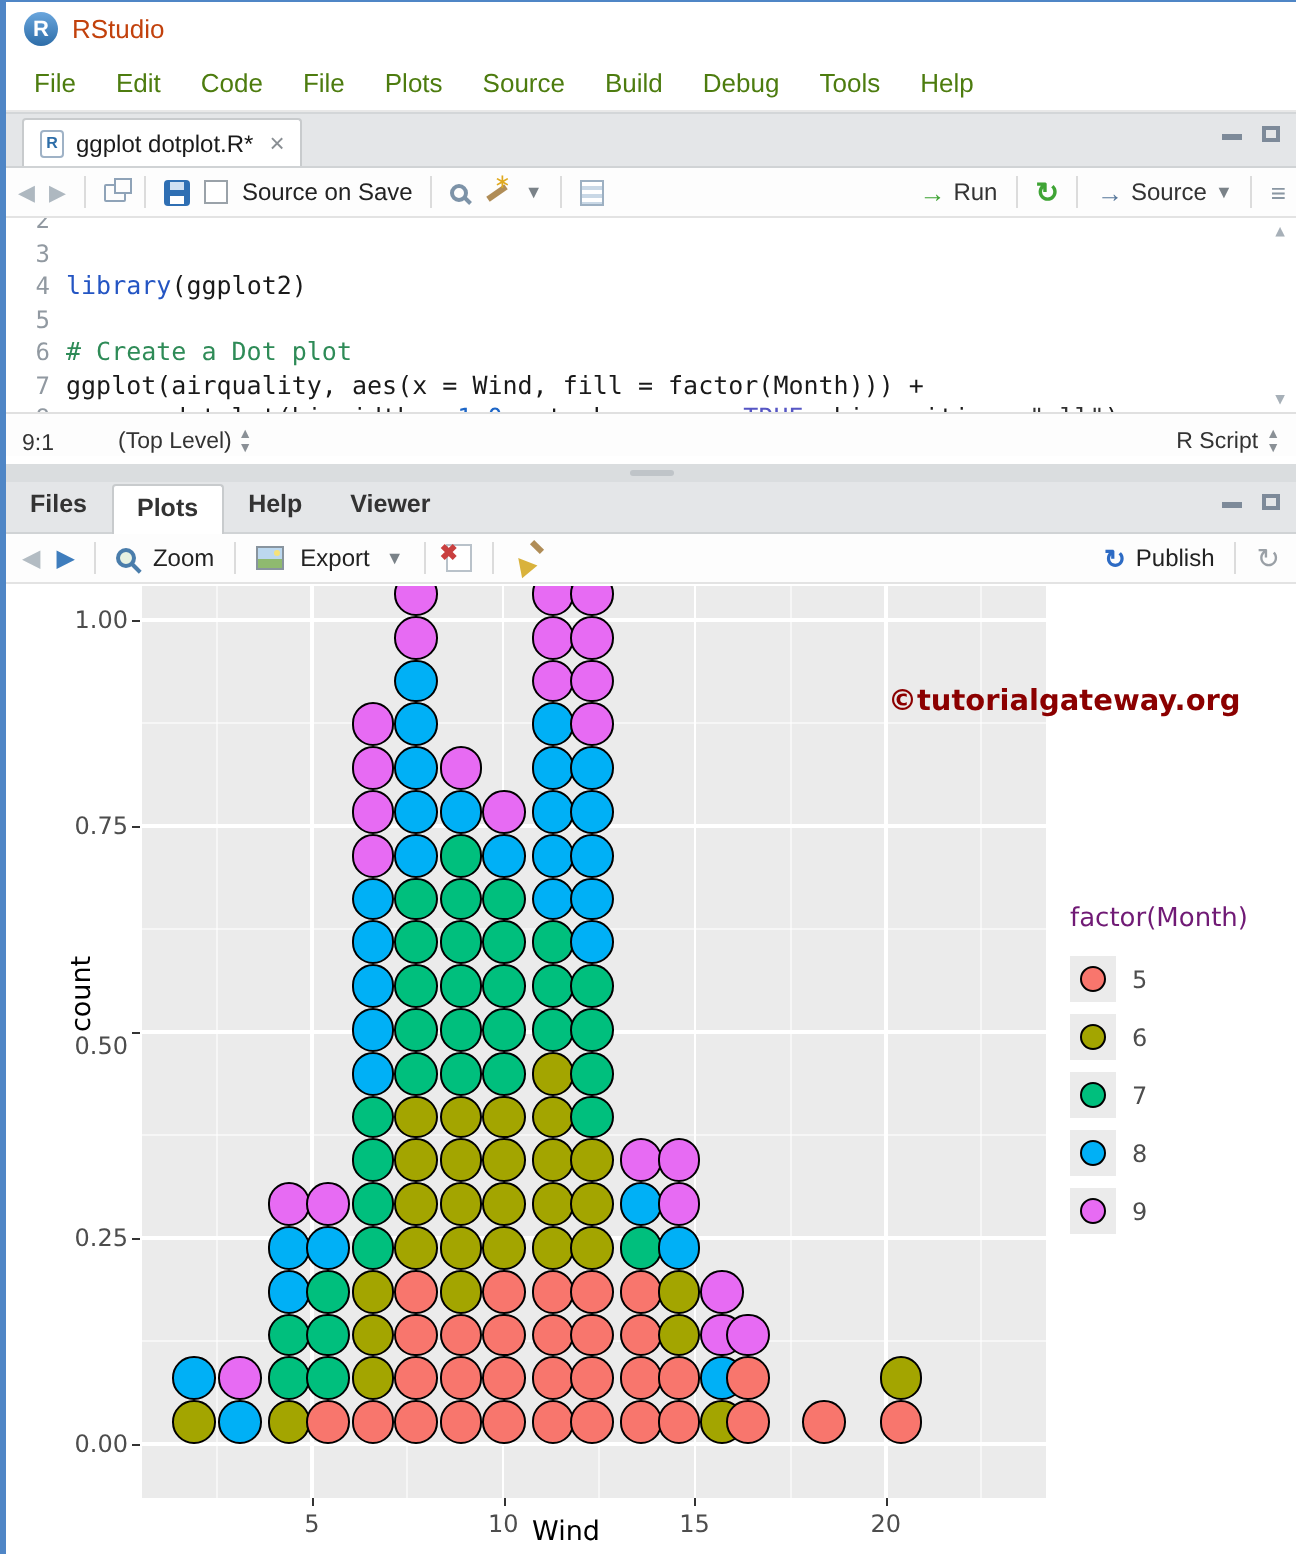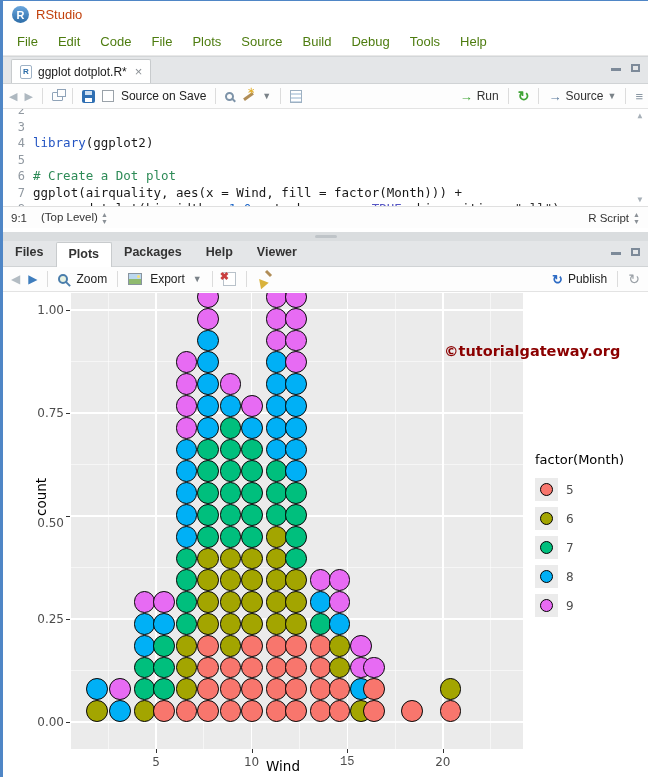--- a/index.html
+++ b/index.html
@@ -57,21 +57,21 @@
   .code-line { display:flex; height:16.5px; line-height:16.5px; white-space:pre;}
   .gutter { width:30px; text-align:right; padding-right:8px; color:#9199a1; flex:none; font-size:12px;}
   .tok-comment { color:#2e8b57; }
   .tok-keyword { color:#2455c3; }
   .tok-number  { color:#1d66c7; }
   .tok-boolean { color:#5656c4; }
   .tok-string  { color:#333; }
   .tok-plain   { color:#1a1a1a; }
   .vscroll { position:absolute; right:1px; top:0; bottom:0; width:14px; display:flex; flex-direction:column; justify-content:space-between; align-items:center; padding:2px 0; color:#a7b0b8; font-size:8px;}
   
-  .statusbar { height:22px; border-top:1px solid #e0e0e0; display:flex; align-items:center; font-size:11.5px; color:#333; padding:0 8px; gap:14px; background:#fdfdfd;}
+  .statusbar { height:22px; border-top:1px solid #e0e0e0; display:flex; align-items:flex-end; font-size:11.5px; color:#333; padding:0 8px; gap:32px; background:#fdfdfd;}
   .updown { font-size:7px; color:#8a9096; line-height:7px; display:inline-block; vertical-align:middle;}
   .status-right { margin-left:auto; display:flex; gap:4px; align-items:center;}
   
   .splitter { height:9px; background:#dadddf; position:relative;}
   .splitter-handle { position:absolute; left:50%; top:3px; width:22px; height:3px; margin-left:-11px; border-radius:2px; background:#bfc4c8;}
   
   .bottom-pane { position:relative; background:#fff; height:538px;}
   .btabstrip { height:26px; background:#e4e6e8; display:flex; align-items:flex-end; border-bottom:1px solid #d0d3d5; position:relative;}
   .btab { font-size:12.5px; font-weight:bold; color:#333; padding:4px 12px 5px; height:25px;}
   .btab.active { background:#fff; border:1px solid #c8cbcd; border-bottom:none; border-radius:2px 2px 0 0; margin-bottom:-1px;}
@@ -98,21 +98,21 @@
   .gl-minor { opacity:.55;}
   .dot { position:absolute; width:21.8px; height:21.8px; border:1px solid #000; border-radius:50%;}
   .ytick-label { position:absolute; right:584px; width:40px; text-align:right; font-size:12px; color:#4d4d4d; font-family:"DejaVu Sans", sans-serif;}
   .xtick-label { position:absolute; font-size:12px; color:#4d4d4d; transform:translateX(-50%); font-family:"DejaVu Sans", sans-serif;}
   .tickmark { position:absolute; background:#333;}
   .axis-title { position:absolute; font-size:13.5px; color:#000; font-family:"DejaVu Sans", sans-serif;}
   .ylab { left:30px; top:224px; transform:rotate(-90deg); transform-origin:left top;}
   .xlab { left:280px; top:466px; transform:translateX(-50%);}
   .watermark { position:absolute; left:441px; top:51px; font-size:14.5px; font-weight:bold; color:#8B0000; font-family:"DejaVu Sans", sans-serif;}
   .legend { position:absolute; left:532px; top:160px; font-family:"DejaVu Sans", sans-serif;}
-  .legend-title { font-size:13px; color:#000000; margin-bottom:8px;text-align:right;}
+  .legend-title { font-size:13px; color:#701a75; margin-bottom:8px;text-align:right;}
   .legend-row { display:flex; align-items:center; height:29px;}
   .legend-key { width:23px; height:23px; background:#ebebeb; display:flex; align-items:center; justify-content:center; margin-right:8px;}
   .legend-dot { width:13px; height:13px; border-radius:50%; border:1px solid #000;}
   .legend-label { font-size:12px; color:#4d4d4d;}
 </style>
 </head>
 <body>
 
 <div class="titlebar">
   <div class="rlogo">R</div>
@@ -204,21 +204,20 @@
 </div>
 
 <div class="splitter">
     <div class="splitter-handle"></div>
   </div>
 
 <div class="bottom-pane">
   <div class="btabstrip">
     <span class="btab">Files</span>
     <span class="btab active">Plots</span>
-    <span class="btab">Packages</span>
     <span class="btab">Help</span>
     <span class="btab">Viewer</span>
     <div class="pane-winbtns">
       <span><span class="minbar"></span></span>
       <span><span class="maxbox"></span></span>
     </div>
   </div>
   <div class="plots-toolbar">
     <span class="arr-back">◀</span>
     <span class="arr-fwd">▶</span>
@@ -420,21 +419,21 @@
         <div class="ytick-label" style="top: 320px;">0.25</div>
         <div class="tickmark" style="left: 63px; top: 327px; width: 4px; height: 1px;"></div>
         <div class="ytick-label" style="top: 423px;">0.00</div>
         <div class="tickmark" style="left: 63px; top: 430px; width: 4px; height: 1px;"></div>
       </div>
     <div id="xaxis">
         <div class="xtick-label" style="left: 153px; top: 463px;">5</div>
         <div class="tickmark" style="left: 153px; top: 457px; width: 1px; height: 4px;"></div>
         <div class="xtick-label" style="left: 248.625px; top: 463px;">10</div>
         <div class="tickmark" style="left: 248.625px; top: 457px; width: 1px; height: 4px;"></div>
-        <div class="xtick-label" style="left: 344.25px; top: 463px; font-family: Liberation Mono, monospace;">15</div>
+        <div class="xtick-label" style="left: 344.25px; top: 463px;">15</div>
         <div class="tickmark" style="left: 344.25px; top: 457px; width: 1px; height: 4px;"></div>
         <div class="xtick-label" style="left: 439.875px; top: 463px;">20</div>
         <div class="tickmark" style="left: 439.875px; top: 457px; width: 1px; height: 4px;"></div>
       </div>
     <div class="axis-title ylab">count</div>
     <div class="axis-title xlab">Wind</div>
     <div class="watermark">©tutorialgateway.org</div>
     <div class="legend">
       <div class="legend-title">factor(Month)</div>
       <div id="legend-entries">

